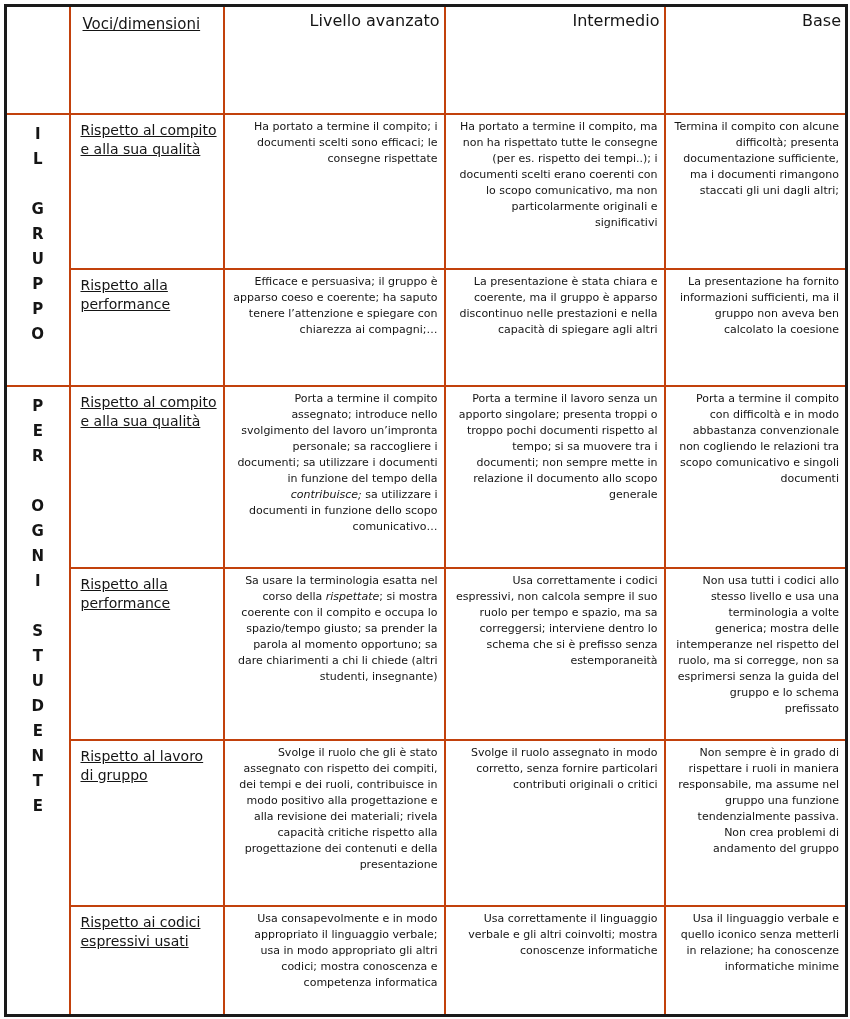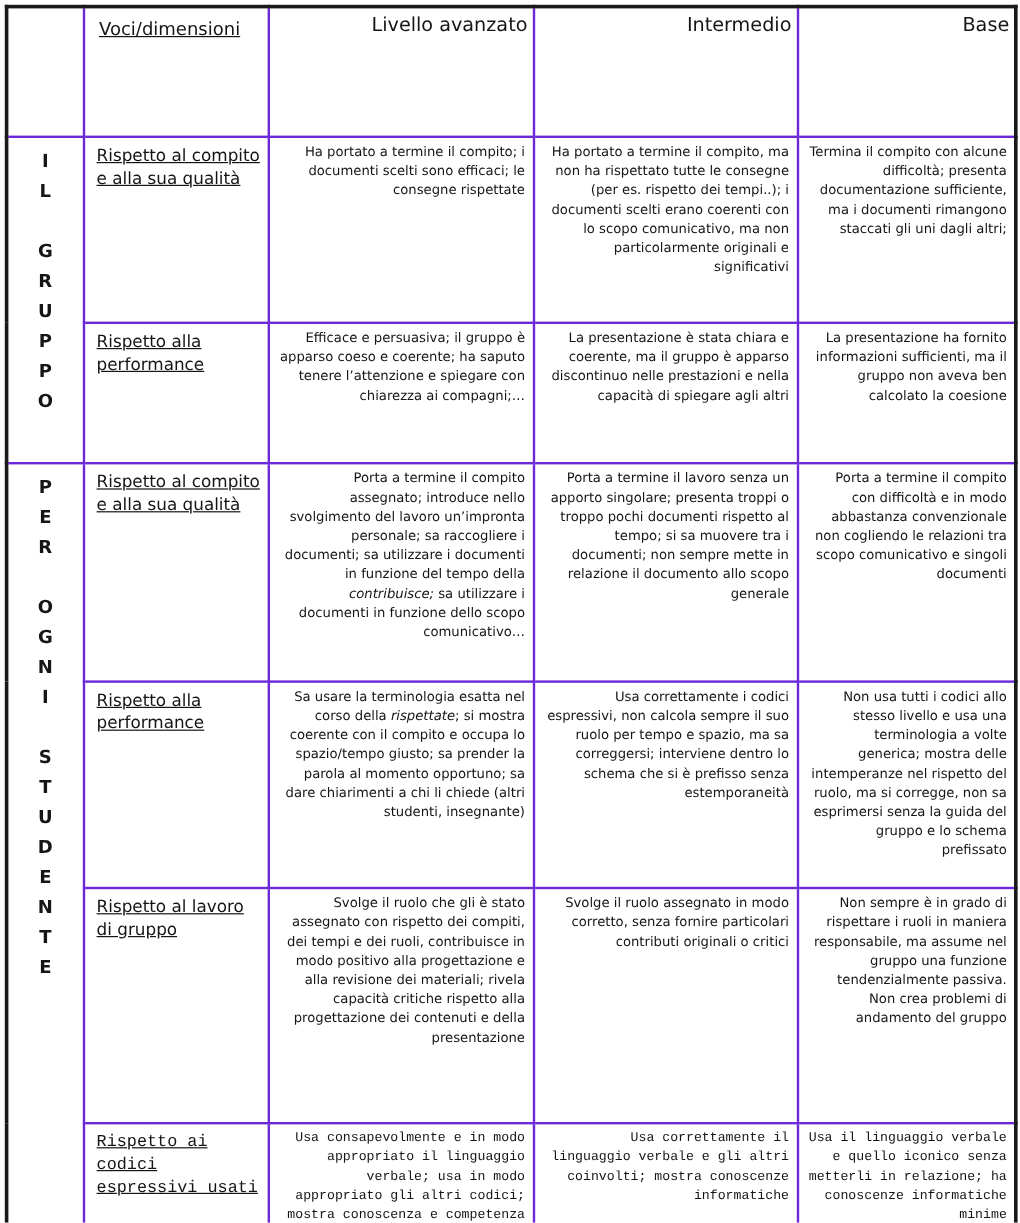--- a/index.html
+++ b/index.html
@@ -17,38 +17,38 @@
     padding: 4px 4px;
     overflow: hidden;
   }
   table.rubric {
     border-collapse: collapse;
     table-layout: fixed;
     width: 842px;
     border: 3px solid #1a1a1a;
   }
   table.rubric td {
-    border: 2px solid #6d28d9;
+    border: 2px solid #c2410c;
     vertical-align: top;
     box-sizing: border-box;
     overflow: hidden;
   }
   col.c-section    { width: 64px;  }
   col.c-label      { width: 154px; }
   col.c-avanzato   { width: 221px; }
   col.c-intermedio { width: 220px; }
   col.c-base       { width: 182px; }
 
   tr.hr { height: 108px; }
   tr.r1 { height: 155px; }
   tr.r2 { height: 117px; }
   tr.r3 { height: 182px; }
   tr.r4 { height: 172px; }
-  tr.r5 { height: 196px; }
-  tr.r6 { height: 110px; font-family: Liberation Mono, monospace; }
+  tr.r5 { height: 166px; }
+  tr.r6 { height: 110px; }
 
   td.voci-cell {
     vertical-align: top;
     padding: 8px 6px 4px 12px;
     font-size: 15px;
   }
   td.voci-cell .u-text { text-decoration: underline; }
 
   td.level-cell {
     vertical-align: middle;

